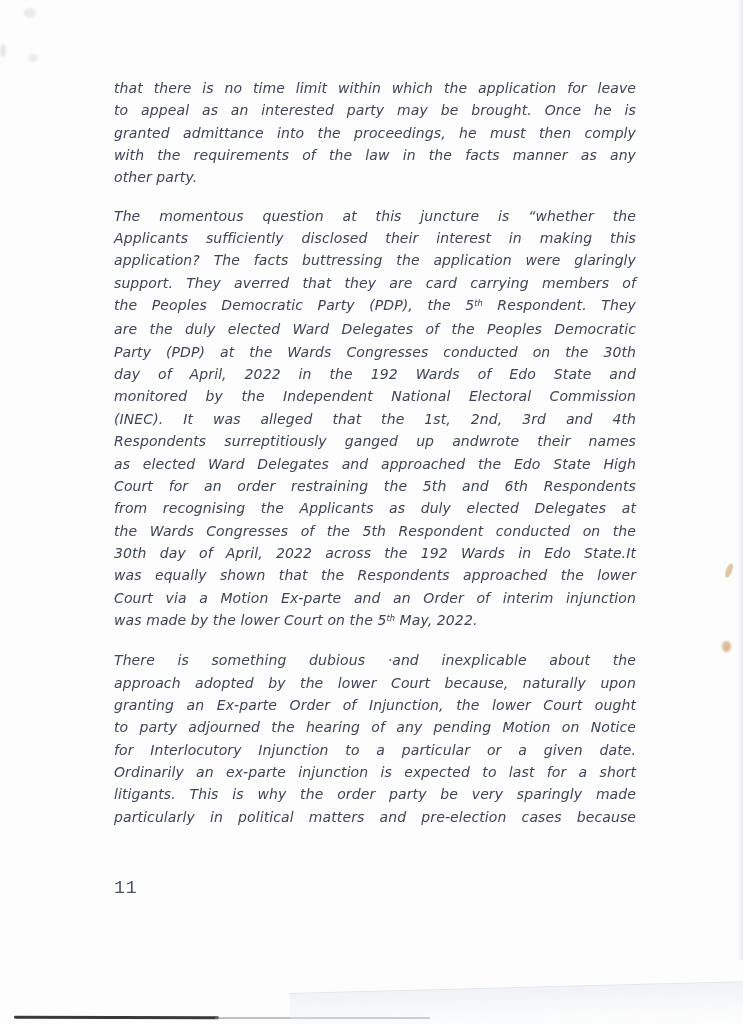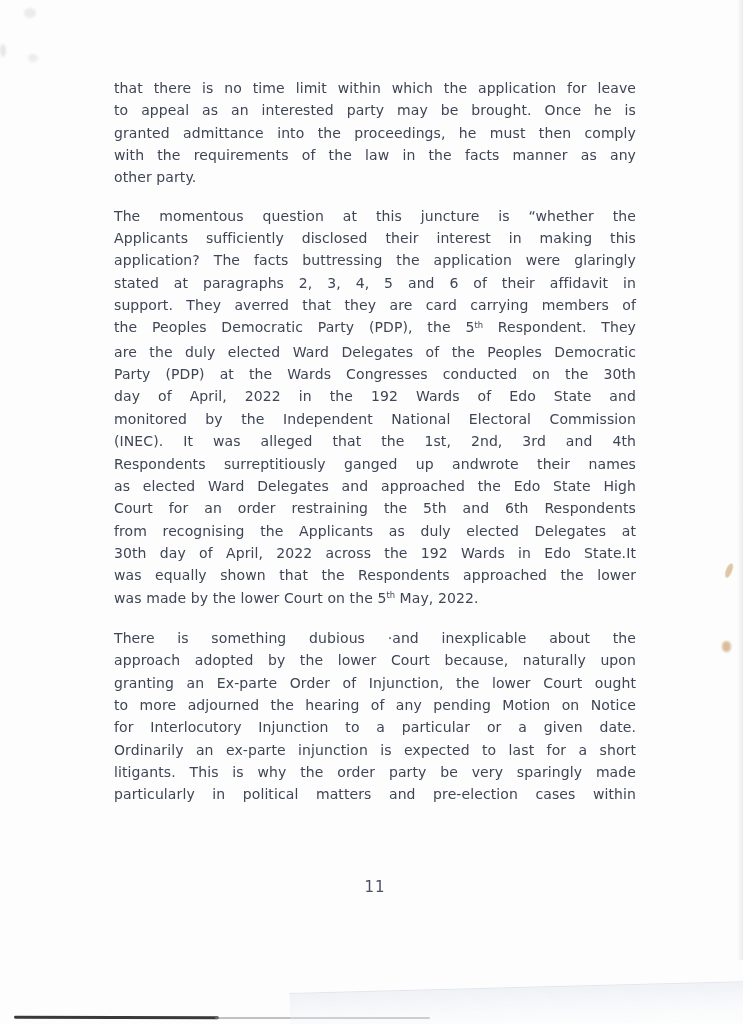--- a/index.html
+++ b/index.html
@@ -22,20 +22,21 @@
     background: var(--paper);
   }
   .text-block {
     position: absolute;
     left: 114px;
     top: 77px;
     width: 522px;
     color: var(--ink);
     font-size: 14px;
     letter-spacing: 0.1px;
+    font-style: italic;
   }
   .paragraph { margin-bottom: 16px; }
   .line {
     line-height: 22.35px;
     text-align: justify;
     text-align-last: justify;
     white-space: normal;
   }
   .line.last-left {
     text-align-last: left;
@@ -45,24 +46,25 @@
     vertical-align: baseline;
     position: relative;
     top: -0.5em;
     letter-spacing: 0;
   }
   .page-number {
     position: absolute;
     left: 114px;
     top: 878px;
     width: 522px;
-    text-align: center;
-    font-size: 15px;
+    text-align: left;
+    font-size: 18px;
     color: #4a5162;
     letter-spacing: 1px;
+    font-family: Liberation Mono, monospace;
   }
   
   .artifact { position: absolute; pointer-events: none; }
   .bottom-line-strong {
     left: 14px; top: 1016px;
     width: 205px; height: 2.5px;
     background: #3a3a3c;
     border-radius: 2px;
     transform: rotate(0.15deg);
   }
@@ -118,45 +120,46 @@
         <div class="line">that there is no time limit within which the application for leave</div>
         <div class="line">to appeal as an interested party may be brought. Once he is</div>
         <div class="line">granted admittance into the proceedings, he must then comply</div>
         <div class="line">with the requirements of the law in the facts manner as any</div>
         <div class="line last-left">other party.</div>
       </div>
       <div class="paragraph">
         <div class="line">The momentous question at this juncture is “whether the</div>
         <div class="line">Applicants sufficiently disclosed their interest in making this</div>
         <div class="line">application? The facts buttressing the application were glaringly</div>
-        <div class="line">stated at paragraphs 2, 3, 4, 5 and 6 of their affidavit in</div>
         <div class="line">support. They averred that they are card carrying members of</div>
         <div class="line">the Peoples Democratic Party (PDP), the 5<sup>th</sup> Respondent. They</div>
         <div class="line">are the duly elected Ward Delegates of the Peoples Democratic</div>
         <div class="line">Party (PDP) at the Wards Congresses conducted on the 30th</div>
         <div class="line">day of April, 2022 in the 192 Wards of Edo State and</div>
         <div class="line">monitored by the Independent National Electoral Commission</div>
         <div class="line">(INEC). It was alleged that the 1st, 2nd, 3rd and 4th</div>
         <div class="line">Respondents surreptitiously ganged up andwrote their names</div>
         <div class="line">as elected Ward Delegates and approached the Edo State High</div>
         <div class="line">Court for an order restraining the 5th and 6th Respondents</div>
         <div class="line">from recognising the Applicants as duly elected Delegates at</div>
+        <div class="line">the Wards Congresses of the 5th Respondent conducted on the</div>
         <div class="line">30th day of April, 2022 across the 192 Wards in Edo State.It</div>
         <div class="line">was equally shown that the Respondents approached the lower</div>
+        <div class="line">Court via a Motion Ex-parte and an Order of interim injunction</div>
         <div class="line last-left">was made by the lower Court on the 5<sup>th</sup> May, 2022.</div>
       </div>
       <div class="paragraph">
         <div class="line">There is something dubious ·and inexplicable about the</div>
         <div class="line">approach adopted by the lower Court because, naturally upon</div>
         <div class="line">granting an Ex-parte Order of Injunction, the lower Court ought</div>
-        <div class="line">to more adjourned the hearing of any pending Motion on Notice</div>
+        <div class="line">to party adjourned the hearing of any pending Motion on Notice</div>
         <div class="line">for Interlocutory Injunction to a particular or a given date.</div>
         <div class="line">Ordinarily an ex-parte injunction is expected to last for a short</div>
         <div class="line">litigants. This is why the order party be very sparingly made</div>
-        <div class="line">particularly in political matters and pre-election cases within</div>
+        <div class="line">particularly in political matters and pre-election cases because</div>
       </div>
     </div>
 
   <div class="page-number">11</div>
 
   <div class="artifact bottom-line-strong"></div>
   <div class="artifact bottom-line-faint"></div>
   <div class="artifact bottom-shadow"></div>
   <div class="artifact edge-right"></div>
   <div class="artifact speck-1"></div>

